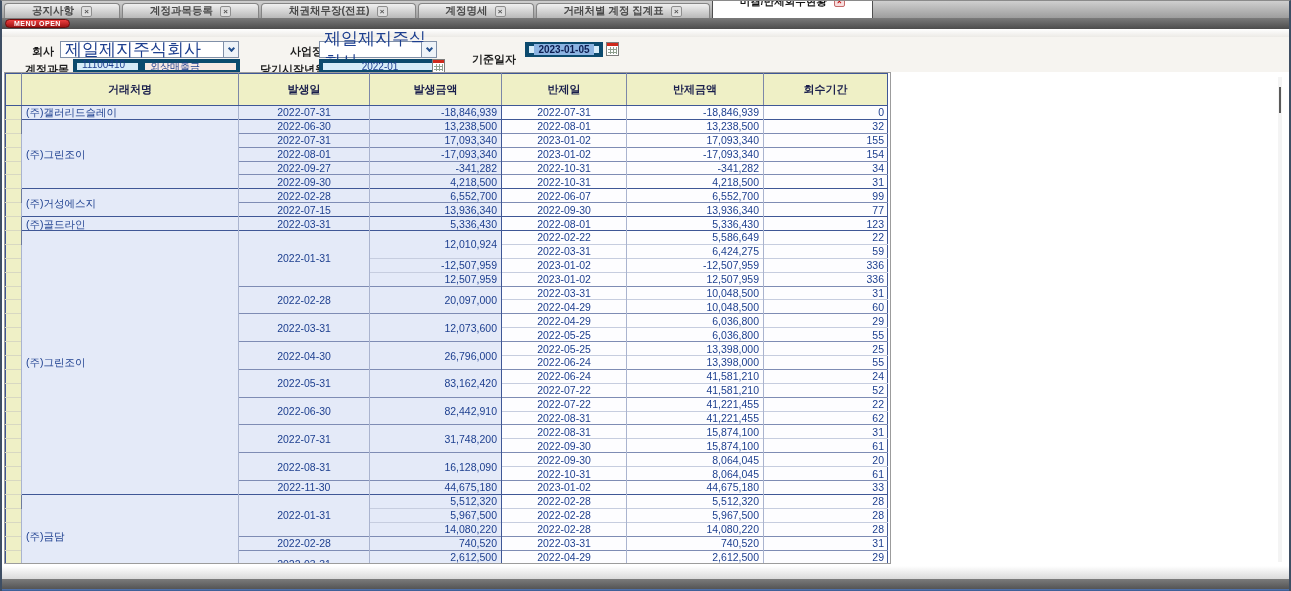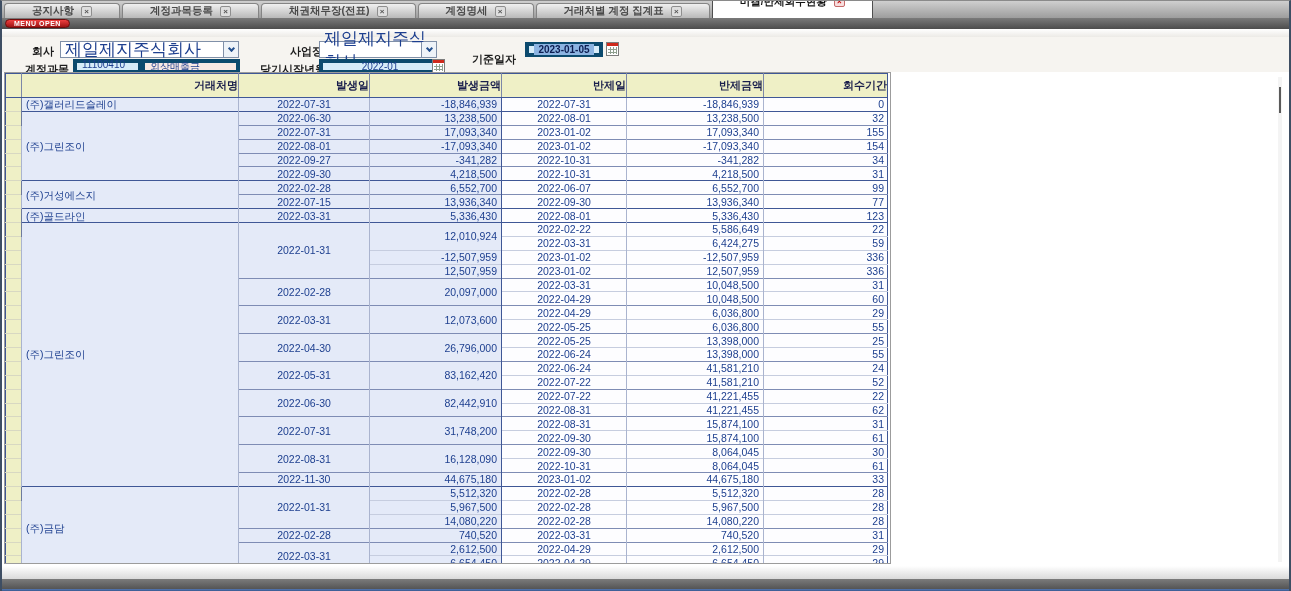--- a/index.html
+++ b/index.html
@@ -89,22 +89,22 @@
       repeating-linear-gradient(90deg, rgba(0,0,0,0) 0 2px, #8fa08f 2px 3px);
   }
 
   
   .grid-wrap {
     position:absolute; left:2px; top:71px; width:887px; height:492px;
     border:1px solid #9c9c9c; background:#ffffff; overflow:hidden;
   }
   table { border-collapse:collapse; table-layout:fixed; width:883px; border:1px solid #3f5796; }
   thead th {
-    height:24px; background:#eff0c6; color:#1a1f4d; font-size:11px; font-weight:bold;
-    border-left:1px solid #7c87a8; border-bottom:1px solid #3f5796; text-align:right;
+    height:32px; background:#eff0c6; color:#1a1f4d; font-size:11px; font-weight:bold;
+    border-left:1px solid #7c87a8; border-bottom:1px solid #3f5796; text-align:center;
     overflow:hidden; white-space:nowrap;
   }
   tbody tr { height:13.9px; }
   tbody td, tbody th {
     font-size:10.5px; color:#1d3f8f; line-height:12px;
     border-left:1px solid #aab4cf; overflow:hidden; white-space:nowrap;
     vertical-align:middle; padding:0;
   }
   th.rowhead { background:#eff0c6; border-left:none; }
   tbody th.rowhead { border-top:1px solid #d8d8c2 !important; border-right:1px solid #6e7b9e; }
@@ -414,21 +414,21 @@
             <td class="sdate">2022-09-30</td>
             <td class="samt">15,874,100</td>
             <td class="days">61</td>
           </tr>
           <tr class="o-top">
             <th class="rowhead"></th>
             <td class="odate" rowspan="2">2022-08-31</td>
             <td class="oamt" rowspan="2">16,128,090</td>
             <td class="sdate">2022-09-30</td>
             <td class="samt">8,064,045</td>
-            <td class="days">30</td>
+            <td class="days">20</td>
           </tr>
           <tr class="i-top">
             <th class="rowhead"></th>
             <td class="sdate">2022-10-31</td>
             <td class="samt">8,064,045</td>
             <td class="days">61</td>
           </tr>
           <tr class="o-top">
             <th class="rowhead"></th>
             <td class="odate" rowspan="1">2022-11-30</td>

